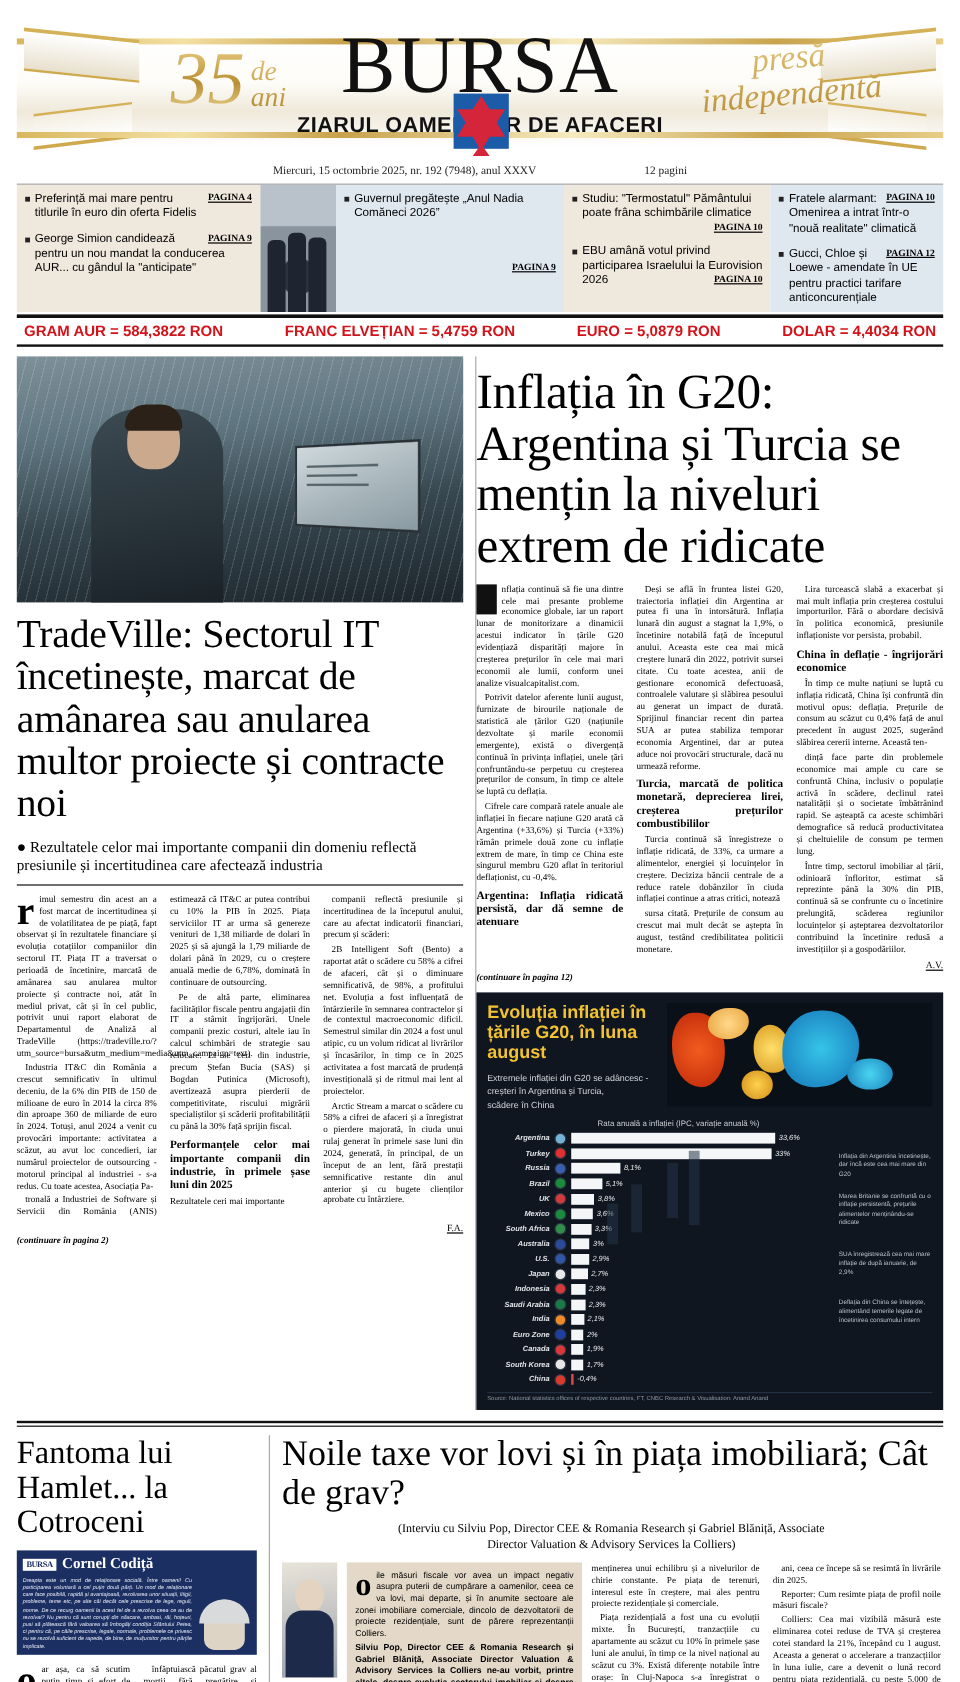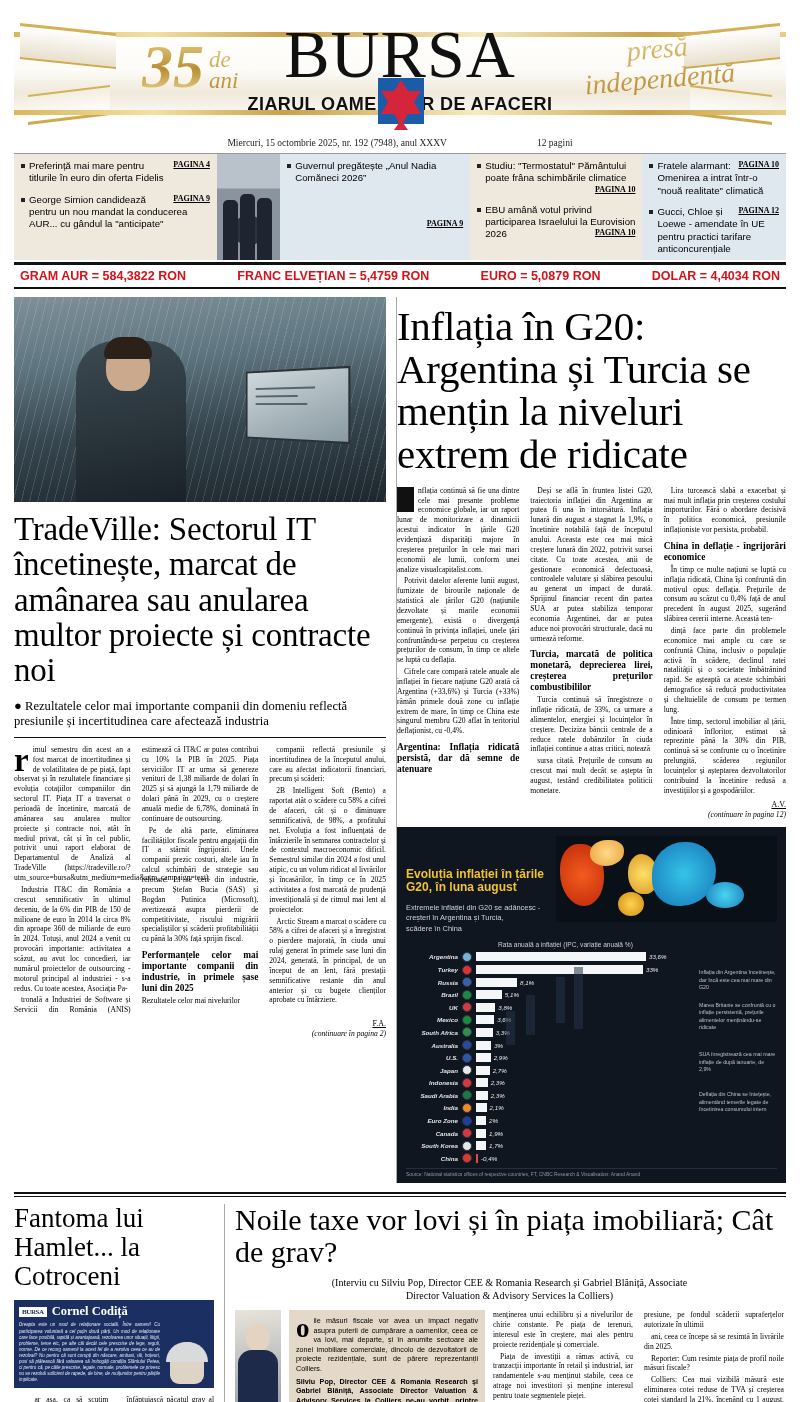--- a/index.html
+++ b/index.html
@@ -41,21 +41,21 @@
   }
   .ribbon-tailL2{ left:14px; transform: skewY(-7deg); }
   .ribbon-tailR2{ right:14px; transform: skewY(7deg); }
 
   .anniv {
     position:absolute; left:128px; top:22px; display:flex; align-items:flex-end;
     font-family:"Liberation Serif", serif; color:#c9a24a;
   }
   .anniv .num { font-size:62px; font-style:italic; line-height:0.86;
     background: linear-gradient(180deg,#e5c87c,#b88f34 55%,#e8d08a);
-    -webkit-background-clip:text; background-clip:text; color:transparent; font-weight:700;}
+    -webkit-background-clip:text; background-clip:text; color:transparent; font-weight:400;}
   .anniv .words { font-size:23px; font-style:italic; line-height:0.92; margin-left:5px; margin-bottom:2px;
     background: linear-gradient(180deg,#dfc074,#b58c32);
     -webkit-background-clip:text; background-clip:text; color:transparent;}
 
   .bursa-title {
     position:absolute; left:0; right:0; top:2px; text-align:center;
     font-family:"Liberation Serif", serif; font-size:68px; letter-spacing:1px;
     font-weight:400; color:#111; line-height:1;
   }
   .sub-title {
@@ -154,29 +154,29 @@
   .body-cols p.noind { text-indent:0; }
   .sub-h { font-family:"Liberation Serif", serif; font-weight:bold; font-size:9.4px;
     line-height:1.16; margin:6px 0 3px 0; text-indent:0 !important; }
   .dropcap::first-letter {
     float:left; font-size:33px; line-height:0.82; padding:2px 4px 0 0; font-weight:bold;
     font-family:"Liberation Serif", serif;
   }
   .dropcap-box { float:left; width:17px; height:25px; background:#111; margin:1px 4px 0 0; }
   .sig { text-align:right; font-family:"Liberation Serif", serif; font-size:8px;
     font-weight:normal; text-decoration:underline; margin-top:4px; }
-  .cont { text-align:right; font-family:"Liberation Serif", serif; font-size:7.6px;
-    font-style:italic; margin-top:1px; }
+  .cont { text-align:left; font-family:"Liberation Serif", serif; font-size:7.6px;
+    font-style:italic; margin-top:1px;font-weight:bold; }
 
   
   .chart-card { background:#0f1620; color:#e8eaec; margin-top:8px; padding:9px 9px 6px 9px; position:relative; }
   .cc-top { display:flex; gap:8px; }
   .cc-left { width:142px; }
-  .cc-title { font-family:"Liberation Sans", sans-serif; font-size:12px; font-weight:bold;
-    color:#f2c230; line-height:1.13;margin-top:32px; }
+  .cc-title { font-family:"Liberation Sans", sans-serif; font-size:15px; font-weight:bold;
+    color:#f2c230; line-height:1.13; }
   .cc-sub { font-family:"Liberation Sans", sans-serif; font-size:7.4px; color:#cfd4d8;
     line-height:1.42; margin-top:8px; }
   .cc-map { flex:1 1 auto; height:86px; position:relative; overflow:hidden; background:#0a1018; }
   .cc-map .blob { position:absolute; border-radius:50%; filter: blur(0.4px); }
 
   .cc-axis-title { font-family:"Liberation Sans", sans-serif; font-size:6.6px; color:#c8cdd2;
     margin:7px 0 3px 92px; }
   .rows { position:relative; }
   .row { display:flex; align-items:center; height:11.4px; margin-bottom:1.2px; }
   .r-name { width:56px; text-align:right; font-family:"Liberation Sans", sans-serif;
@@ -374,21 +374,21 @@
         <span class="dot">●</span>
         <span>Rezultatele celor mai importante companii din domeniu reflectă presiunile și incertitudinea care afectează industria</span>
       </div>
 
       <div class="body-cols c3">
         <p class="dropcap noind">rimul semestru din acest an a fost marcat de incertitudinea și de volatilitatea de pe piață, fapt observat și în rezultatele financiare și evoluția cotațiilor companiilor din sectorul IT. Piața IT a traversat o perioadă de încetinire, marcată de amânarea sau anularea multor proiecte și contracte noi, atât în mediul privat, cât și în cel public, potrivit unui raport elaborat de Departamentul de Analiză al TradeVille (https://tradeville.ro/?utm_source=bursa&amp;utm_medium=media&amp;utm_campaign=text).</p>
         <p>Industria IT&amp;C din România a crescut semnificativ în ultimul deceniu, de la 6% din PIB de 150 de milioane de euro în 2014 la circa 8% din aproape 360 de miliarde de euro în 2024. Totuși, anul 2024 a venit cu provocări importante: activitatea a scăzut, au avut loc concedieri, iar numărul proiectelor de outsourcing - motorul principal al industriei - s-a redus. Cu toate acestea, Asociația Pa-</p>
         <p>tronală a Industriei de Software și Servicii din România (ANIS) estimează că IT&amp;C ar putea contribui cu 10% la PIB în 2025. Piața serviciilor IT ar urma să genereze venituri de 1,38 miliarde de dolari în 2025 și să ajungă la 1,79 miliarde de dolari până în 2029, cu o creștere anuală medie de 6,78%, dominată în continuare de outsourcing.</p>
         <p>Pe de altă parte, eliminarea facilităților fiscale pentru angajații din IT a stârnit îngrijorări. Unele companii prezic costuri, altele iau în calcul schimbări de strategie sau relocare. Li se ceri din industrie, precum Ștefan Bucia (SAS) și Bogdan Putinica (Microsoft), avertizează asupra pierderii de competitivitate, riscului migrării specialiștilor și scăderii profitabilității cu până la 30% față sprijin fiscal.</p>
         <p class="sub-h">Performanțele celor mai importante companii din industrie, în primele șase luni din 2025</p>
-        <p class="noind">Rezultatele celor mai nivelurilor</p>
+        <p class="noind">Rezultatele ceri mai importante</p>
         <p>companii reflectă presiunile și incertitudinea de la începutul anului, care au afectat indicatorii financiari, precum și scăderi:</p>
         <p>2B Intelligent Soft (Bento) a raportat atât o scădere cu 58% a cifrei de afaceri, cât și o diminuare semnificativă, de 98%, a profitului net. Evoluția a fost influențată de întârzierile în semnarea contractelor și de contextul macroeconomic dificil. Semestrul similar din 2024 a fost unul atipic, cu un volum ridicat al livrărilor și încasărilor, în timp ce în 2025 activitatea a fost marcată de prudență investițională și de ritmul mai lent al proiectelor.</p>
         <p>Arctic Stream a marcat o scădere cu 58% a cifrei de afaceri și a înregistrat o pierdere majorată, în ciuda unui rulaj generat în primele sase luni din 2024, generată, în principal, de un început de an lent, fără prestații semnificative restante din anul anterior și cu bugete clienților aprobate cu întârziere.</p>
       </div>
       <div class="sig">F.A.</div>
       <div class="cont">(continuare în pagina 2)</div>
     </div>
 
     <div class="right-col">
       <h1 class="hl-main">Inflația în G20: Argentina și Turcia se mențin la niveluri extrem de ridicate</h1>
@@ -603,21 +603,20 @@
             <div style="width:196px; flex:0 0 196px;">
               <div class="lead-box">
                 <p class="dc">oile măsuri fiscale vor avea un impact negativ asupra puterii de cumpărare a oamenilor, ceea ce va lovi, mai departe, și în anumite sectoare ale zonei imobiliare comerciale, dincolo de dezvoltatorii de proiecte rezidențiale, sunt de părere reprezentanții Colliers.</p>
                 <p style="margin-top:3px; font-weight:bold;">Silviu Pop,  Director CEE &amp; Romania Research și Gabriel Blăniță, Associate Director Valuation &amp; Advisory Services la Colliers ne-au vorbit, printre altele, despre evoluția sectorului imobiliar și despre riscul ca piața de profil să treacă printr-un colaps.</p>
               </div>
 
             </div>
             <div style="flex:1 1 auto;">
               <div class="body-cols c2" style="margin-top:0;">
                 <p class="noind">menținerea unui echilibru și a nivelurilor de chirie constante. Pe piața de terenuri, interesul este în creștere, mai ales pentru proiecte rezidențiale și comerciale.</p>
-                <p>Piața de investiții a rămas activă, cu tranzacții importante în retail și industrial, iar randamentele s-au menținut stabile, ceea ce atrage noi investitori și menține interesul pentru toate segmentele pieței.</p>
                 <p>Piața rezidențială a fost una cu evoluții mixte. În București, tranzacțiile cu apartamente au scăzut cu 10% în primele șase luni ale anului, în timp ce la nivel național au scăzut cu 3%. Există diferențe notabile între orașe: în Cluj-Napoca s-a înregistrat o creștere de 13% față de anul trecut, dar în Iași scăderea a fost abruptă, de 32%. În același timp, oferta de apartamente noi rămâne sub presiune, pe fondul scăderii supraferțelor autorizate în ultimii</p>
                 <p>ani, ceea ce începe să se resimtă în livrările din 2025.</p>
                 <p>Reporter: Cum resimte piața de profil noile măsuri fiscale?</p>
                 <p>Colliers: Cea mai vizibilă măsură este eliminarea cotei reduse de TVA și creșterea cotei standard la 21%, începând cu 1 august. Aceasta a generat o accelerare a tranzacțiilor în luna iulie, care a devenit o lună record pentru piața rezidențială, cu peste 5.000 de apartamente vândute în București și peste 1.000 în Cluj. Pe termen scurt, efectul este o creștere a prețurilor de listare, dar echilibrul dintre cerere și ofertă va determina cât din această creștere va fi suportată de dezvoltatori și cât de cumpărători.</p>
               </div>
 
             </div>
           </div>
         </div>
       </div>

